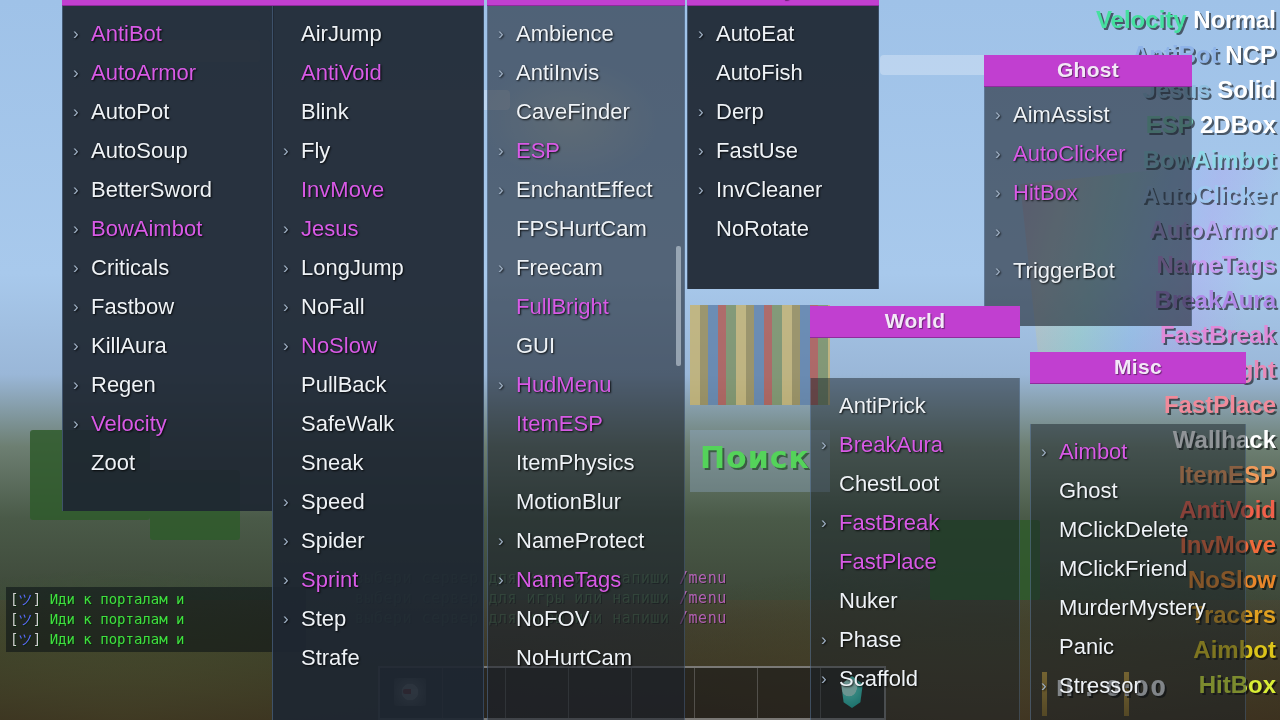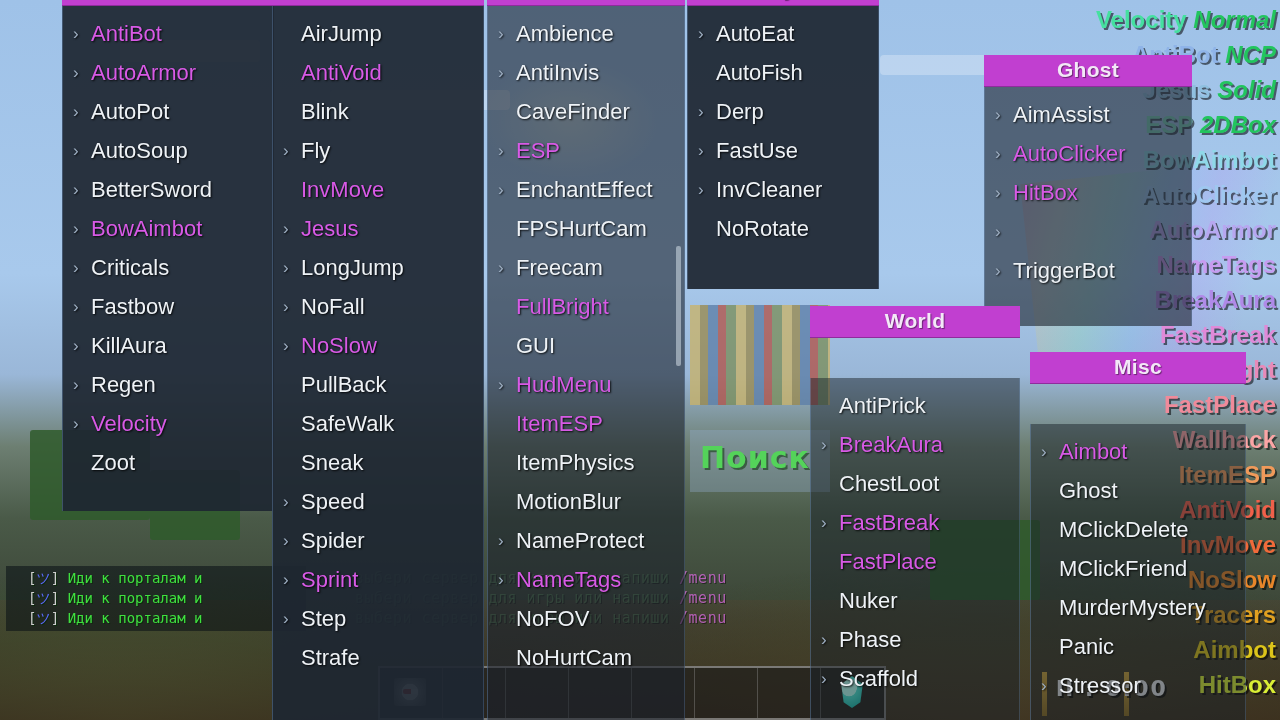--- a/index.html
+++ b/index.html
@@ -74,23 +74,23 @@
     font-size: 15px; letter-spacing: .5px;
     color: rgba(120,190,120,.42);
     line-height: 20px;
     text-shadow: 1px 1px 0 rgba(0,0,0,.45);
     white-space: nowrap;
   }
   .srv-chat .cmd { color: rgba(225,110,230,.72); }
 
   
   .chat-box {
-    position: absolute; left: 6px; top: 566px; width: 300px;
+    position: absolute; left: 6px; top: 587px; width: 300px;
     background: rgba(8,14,20,.55);
-    padding: 2px 4px 3px 22px;
+    padding: 2px 4px 3px 4px;
   }
   .chat-line {
     font-family: "DejaVu Sans Mono", monospace;
     font-size: 14px; line-height: 20px; white-space: nowrap;
     color: #3fe03f; text-shadow: 1px 1px 0 #0d2a0d;
   }
   .chat-line .br { color: #cfcfcf; }
   .chat-line .em { color: #5b6bff; }
 
   
@@ -180,21 +180,21 @@
   
   .arraylist {
     position: absolute; right: 4px; top: 2px;
     text-align: right;
     font-size: 24px; font-weight: bold;
     line-height: 35px;
     font-family: "Liberation Sans", sans-serif;
   }
   .al-row { white-space: nowrap; text-shadow: 2px 2px 0 rgba(0,0,0,.55); }
   .al-name { }
-  .al-suffix { color: #22c55e; font-style: italic; }
+  .al-suffix { color: #ffffff; }
 </style>
 </head>
 <body>
 
 <div id="root">
 
   <div class="bg">
     <div class="bg-sun"></div>
     <div class="bg-cloud" style="left:120px;top:40px;width:140px;height:22px;"></div>
     <div class="bg-cloud" style="left:330px;top:90px;width:180px;height:20px;"></div>
@@ -246,21 +246,21 @@
       <div class="al-row"><span class="al-name" style="color: rgb(143, 192, 224);">Jesus</span><span class="al-suffix"> Solid</span></div>
       <div class="al-row"><span class="al-name" style="color: rgb(127, 216, 192);">ESP</span><span class="al-suffix"> 2DBox</span></div>
       <div class="al-row"><span class="al-name" style="color: rgb(143, 216, 232);">BowAimbot</span></div>
       <div class="al-row"><span class="al-name" style="color: rgb(159, 200, 240);">AutoClicker</span></div>
       <div class="al-row"><span class="al-name" style="color: rgb(183, 167, 240);">AutoArmor</span></div>
       <div class="al-row"><span class="al-name" style="color: rgb(199, 156, 240);">NameTags</span></div>
       <div class="al-row"><span class="al-name" style="color: rgb(176, 138, 232);">BreakAura</span></div>
       <div class="al-row"><span class="al-name" style="color: rgb(224, 138, 216);">FastBreak</span></div>
       <div class="al-row"><span class="al-name" style="color: rgb(232, 138, 184);">FullBright</span></div>
       <div class="al-row"><span class="al-name" style="color: rgb(240, 138, 154);">FastPlace</span></div>
-      <div class="al-row"><span class="al-name" style="color: #fca5a5;">Wallhack</span></div>
+      <div class="al-row"><span class="al-name" style="color: #ffffff;">Wallhack</span></div>
       <div class="al-row"><span class="al-name" style="color: rgb(240, 154, 90);">ItemESP</span></div>
       <div class="al-row"><span class="al-name" style="color: rgb(240, 96, 74);">AntiVoid</span></div>
       <div class="al-row"><span class="al-name" style="color: rgb(240, 106, 58);">InvMove</span></div>
       <div class="al-row"><span class="al-name" style="color: rgb(232, 134, 42);">NoSlow</span></div>
       <div class="al-row"><span class="al-name" style="color: rgb(224, 160, 32);">Tracers</span></div>
       <div class="al-row"><span class="al-name" style="color: rgb(220, 196, 26);">Aimbot</span></div>
       <div class="al-row"><span class="al-name" style="color: rgb(217, 238, 53);">HitBox</span></div>
     </div>
 
   <div id="panels">

